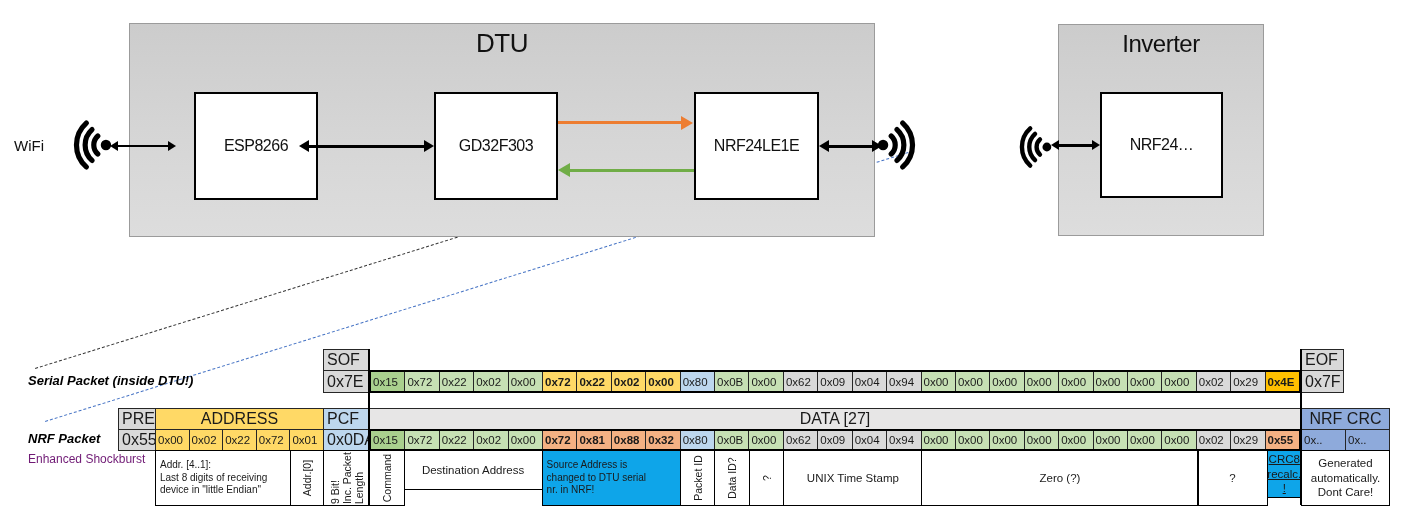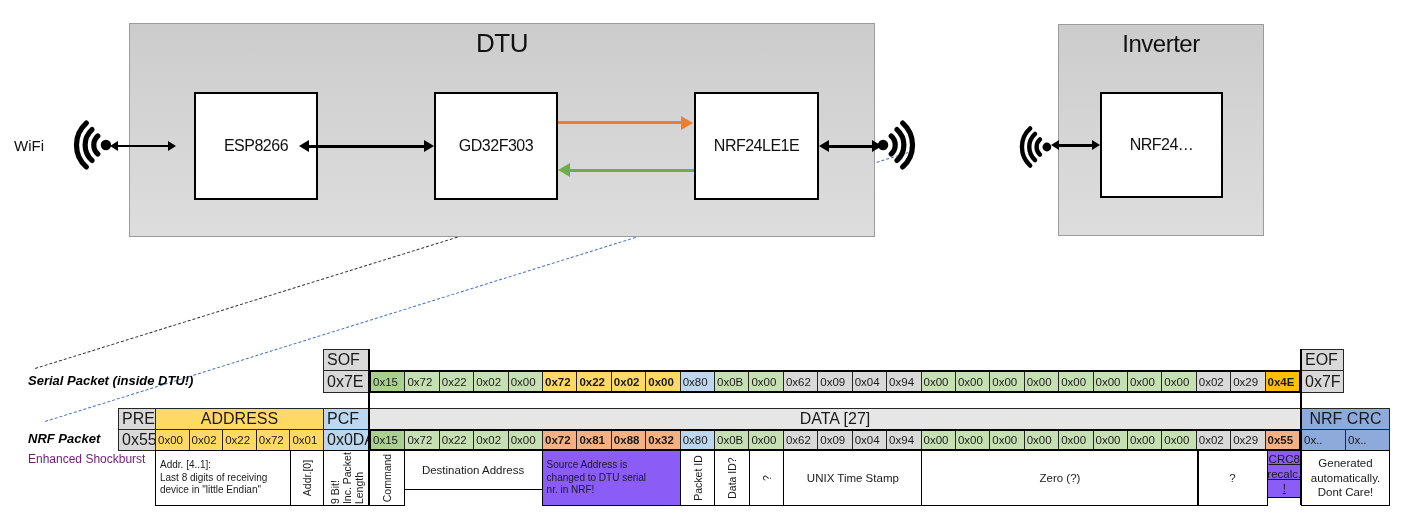--- a/index.html
+++ b/index.html
@@ -52,21 +52,21 @@
   .ann.left{justify-content:flex-start;text-align:left;padding:2px 4px;font-size:10px;}
   .vtext{transform:rotate(-90deg);white-space:pre;font-size:10.5px;line-height:1.15;text-align:left;}
   .lbl{position:absolute;font-weight:bold;font-style:italic;font-size:13px;color:#000;}
   .sublbl{position:absolute;font-size:12px;color:#701a75;}
   .vline{position:absolute;width:2px;background:#000;}
   
   .c-gray{background:#D9D9D9;} .c-lightgray{background:#E7E6E6;}
   .c-green1{background:#C6E0B4;} .c-green2{background:#A9D08E;}
   .c-yellow{background:#FFD966;} .c-gold{background:#FFC000;}
   .c-blue{background:#BDD7EE;} .c-blue2{background:#8EAADB;}
-  .c-salmon{background:#F4B183;} .c-orange{background:#8b5cf6;}
+  .c-salmon{background:#F4B183;} .c-orange{background:#0ea5e9;}
 </style>
 </head>
 <body>
 
 <div id="stage">
 
   <div class="dash" style="left:35px;top:368px;width:667px;border-top:1.6px dashed #333;transform:rotate(-17.27deg);"></div>
   <div class="dash" style="left:45px;top:421px;width:904px;border-top:1.4px dashed #4472C4;transform:rotate(-17.31deg);"></div>
 
   <div class="bigbox" style="left:129px;top:23px;width:746px;height:214px;"></div>

